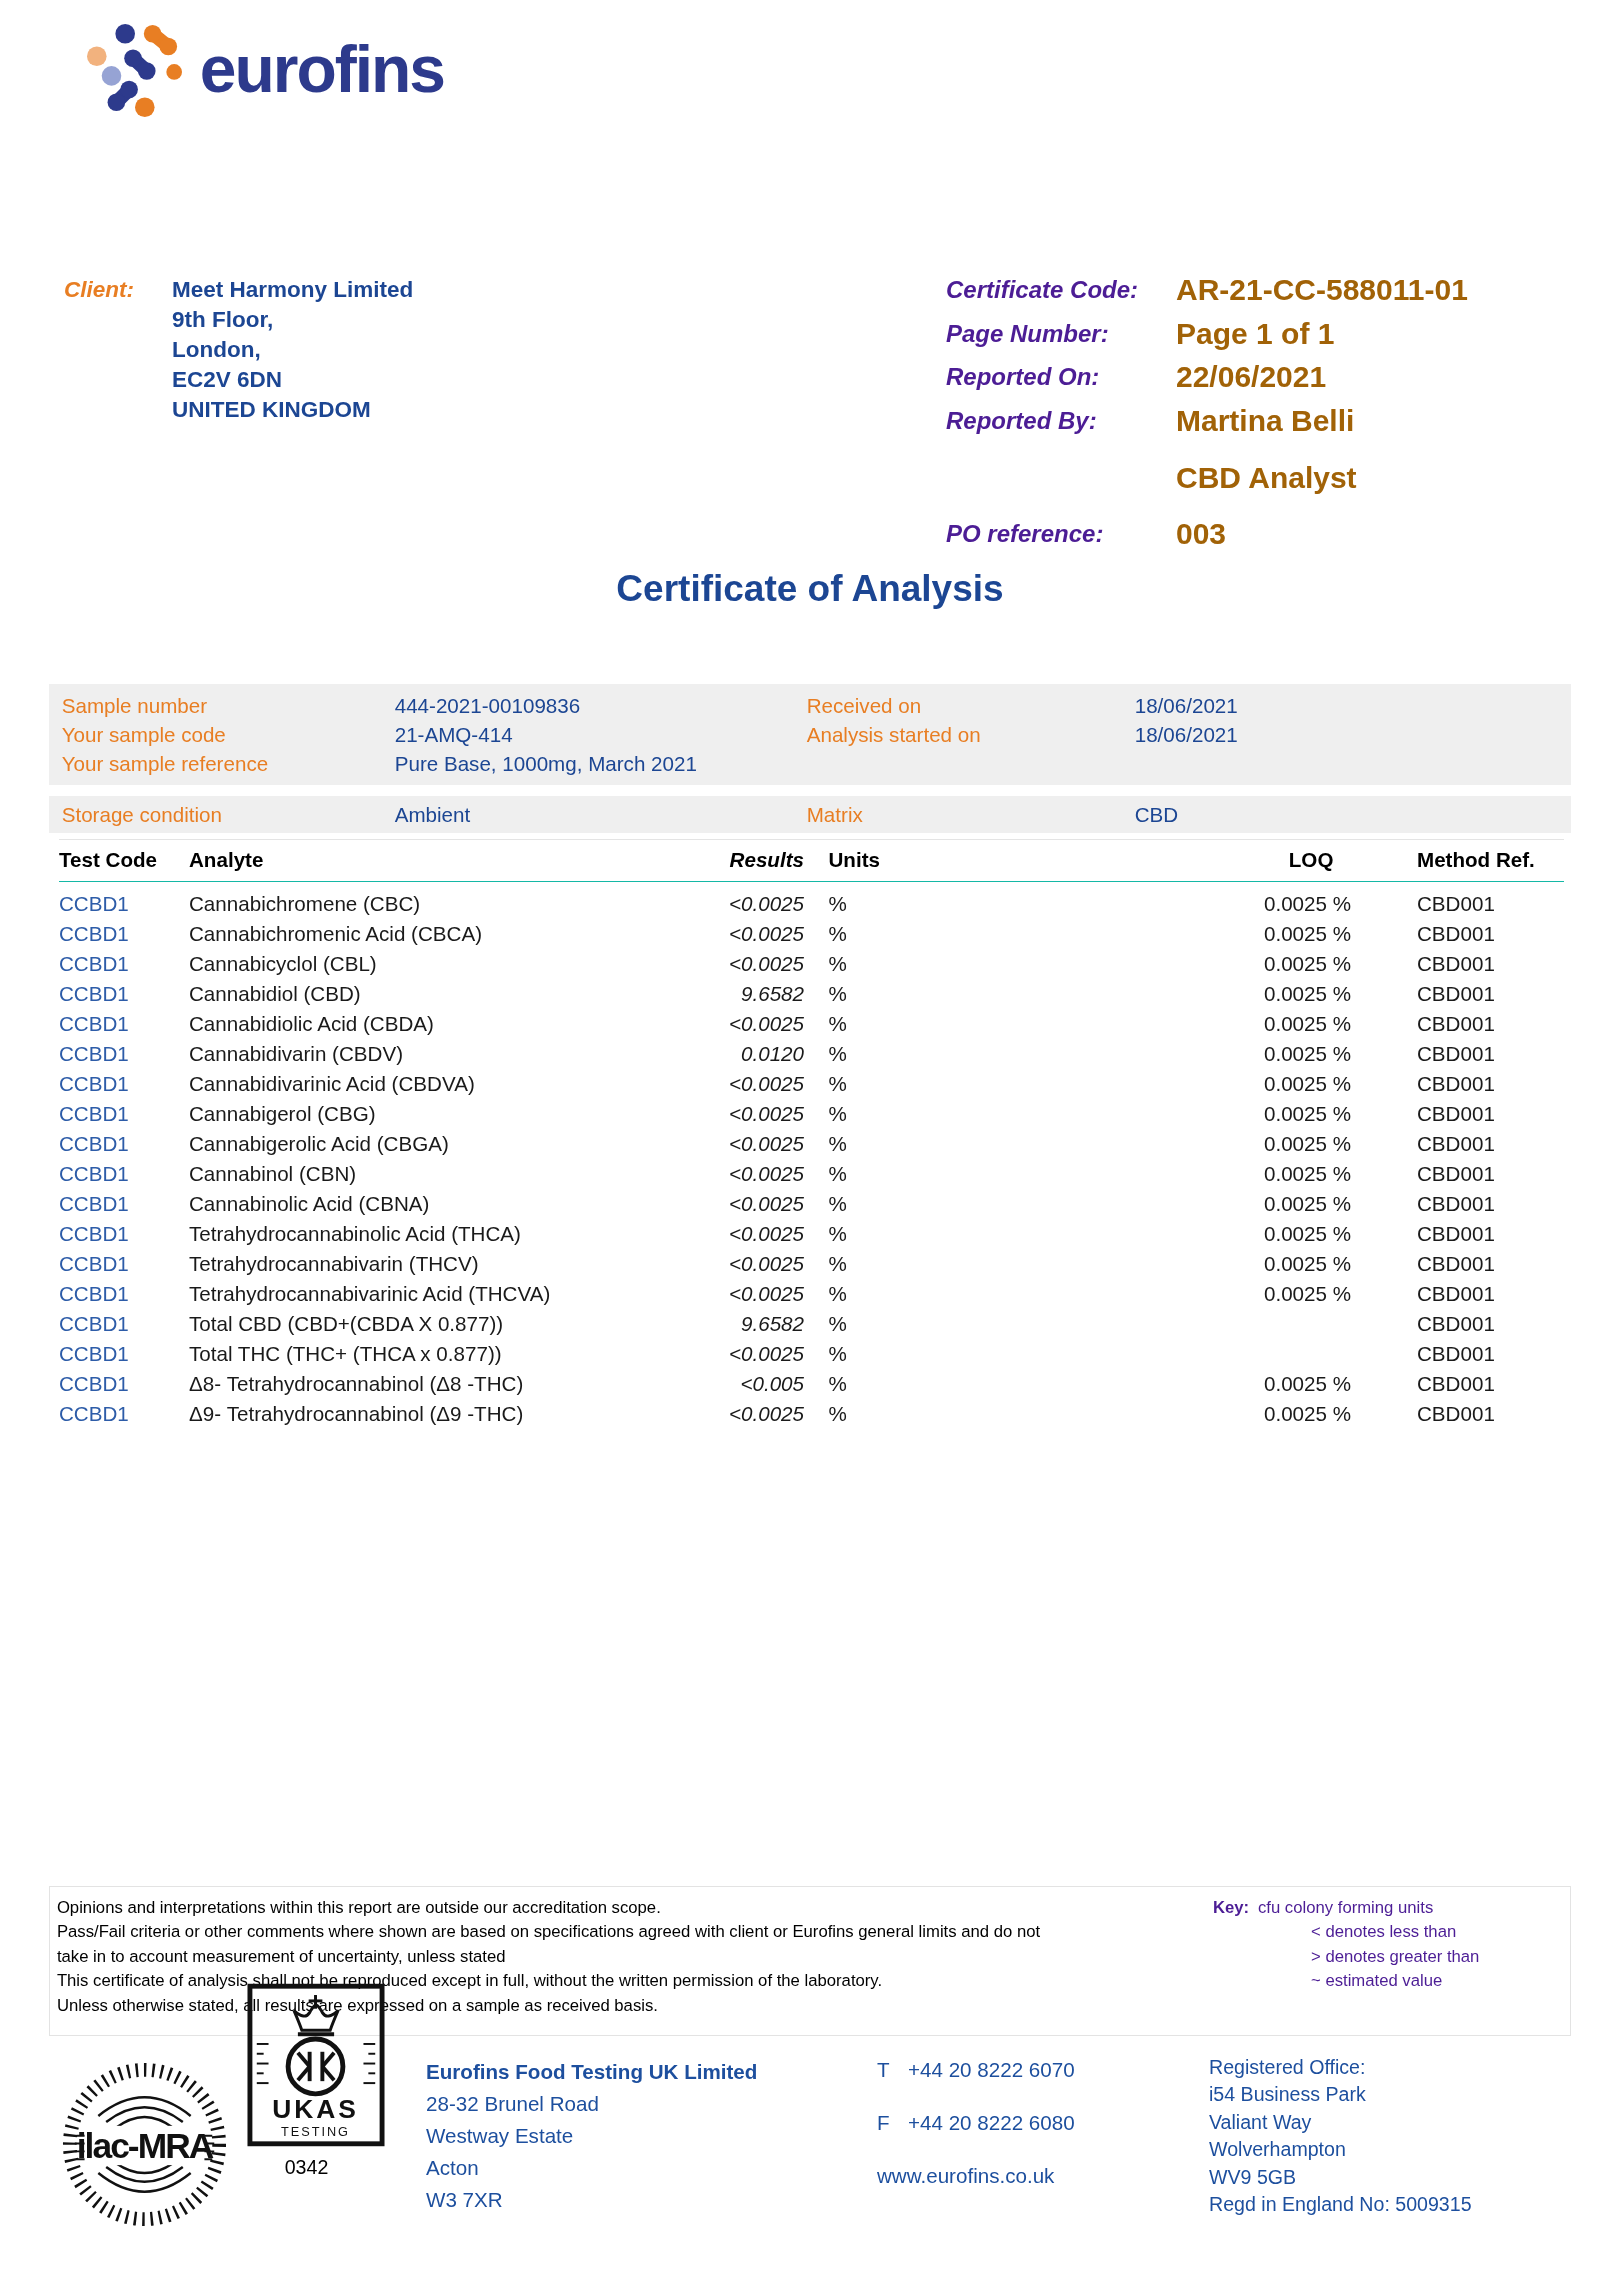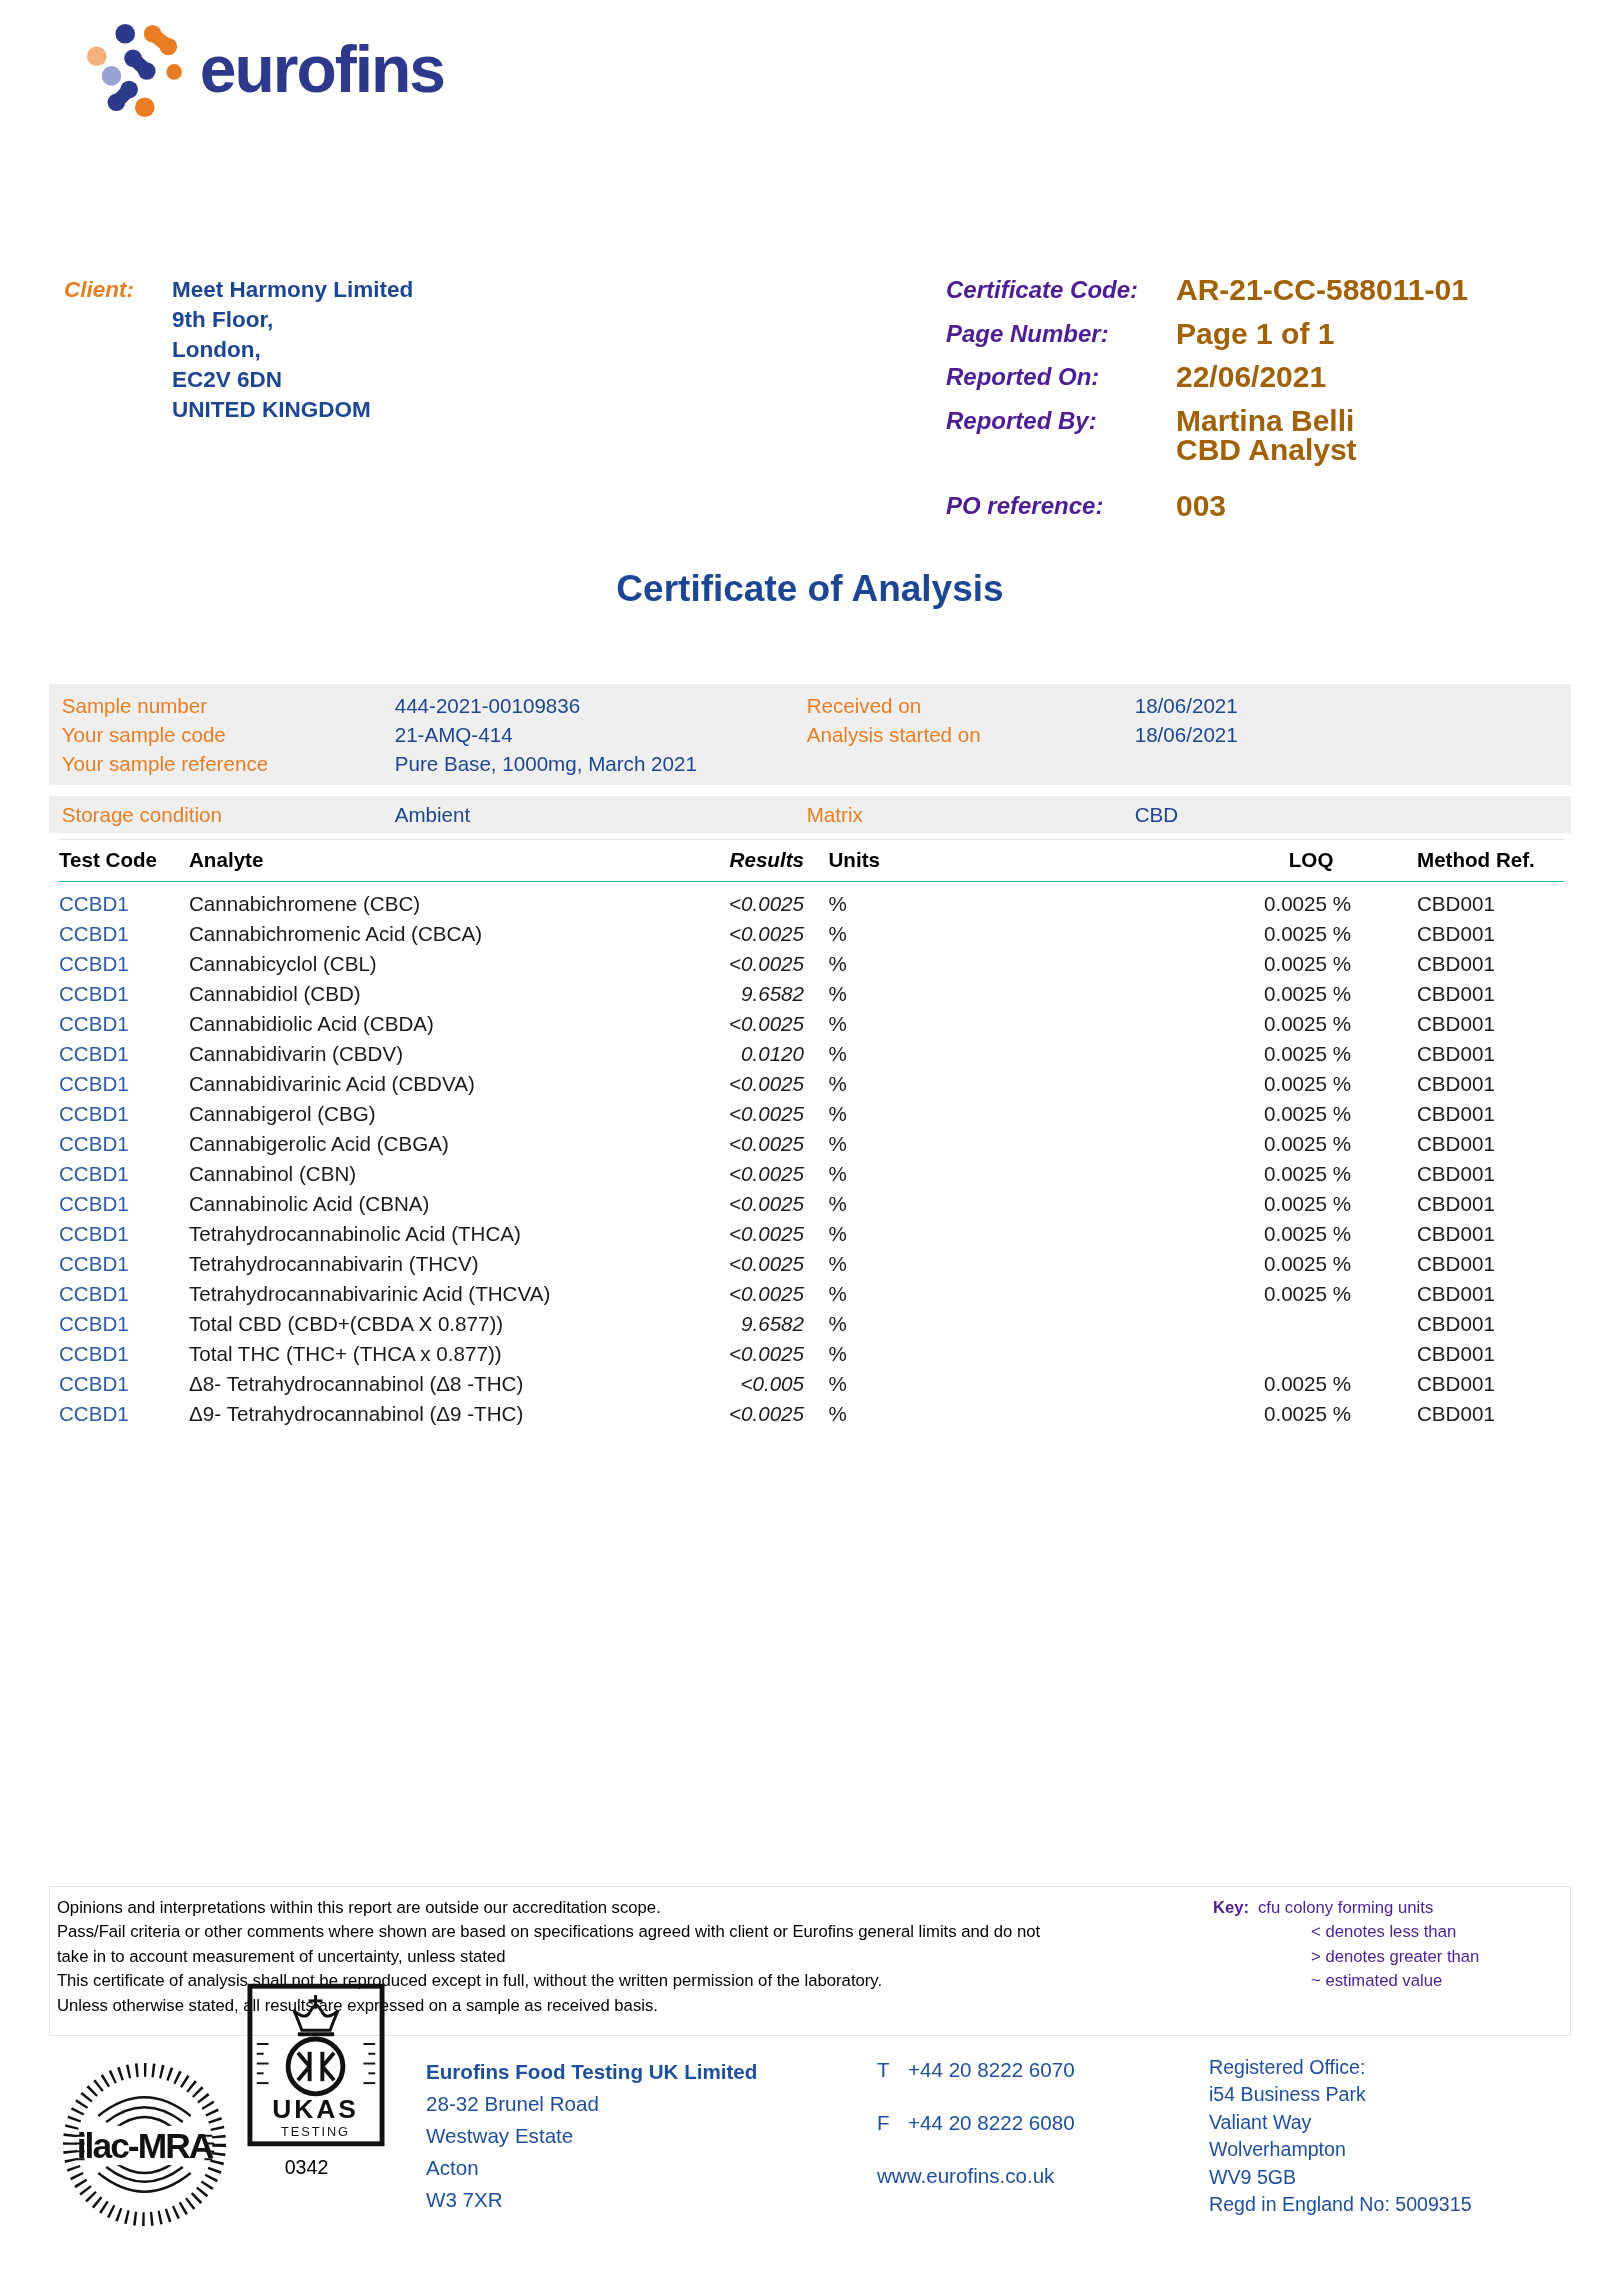--- a/index.html
+++ b/index.html
@@ -15,21 +15,21 @@
   
   .client-block { position:absolute; left:64px; top:275px; display:flex; }
   .client-label { width:108px; font-size:22.5px; font-weight:700; font-style:italic; color:#e87e23; line-height:30px; }
   .client-lines { font-size:22.5px; font-weight:700; color:#1c4693; line-height:30px; }
 
   .meta-block { position:absolute; left:946px; top:275px; width:608px; }
   .meta-row { display:flex; margin-bottom:14.7px; }
   .meta-row.po { margin-top:26.5px; }
   .meta-label { width:230px; font-size:24px; font-weight:700; font-style:italic; color:#4c1d95; line-height:29px; }
   .meta-value { font-size:30px; font-weight:700; color:#a16207; line-height:29px; }
-  .meta-value .second { display:block; margin-top:0;text-align:right; }
+  .meta-value .second { display:block; margin-top:28px;text-align:right; }
 
   
   .doc-title { position:absolute; left:0; top:568px; width:100%; text-align:center;
                font-size:37px; font-weight:700; color:#1c4693; }
 
   
   .info-table { position:absolute; left:49px; top:684px; width:1522px; background:#efefef; padding:6.9px 0 6.9px 12.7px; }
   .info-row { display:grid; grid-template-columns:333px 412px 328px auto; line-height:29px; font-size:20.6px; }
   .storage-table { position:absolute; left:49px; top:796px; width:1522px; background:#efefef; padding:3.9px 0 3.9px 12.7px; }
   .storage-row { display:grid; grid-template-columns:333px 412px 328px auto; line-height:29px; font-size:20.6px; }

